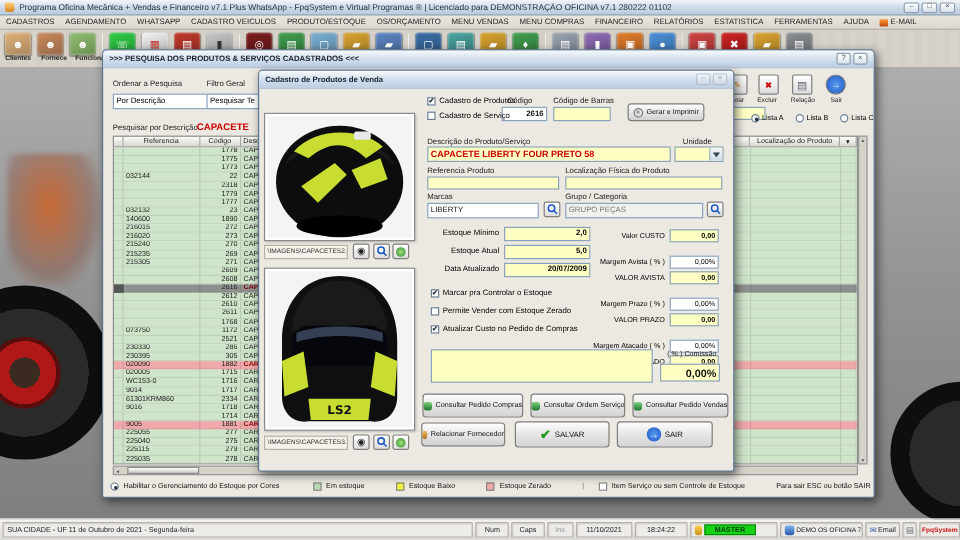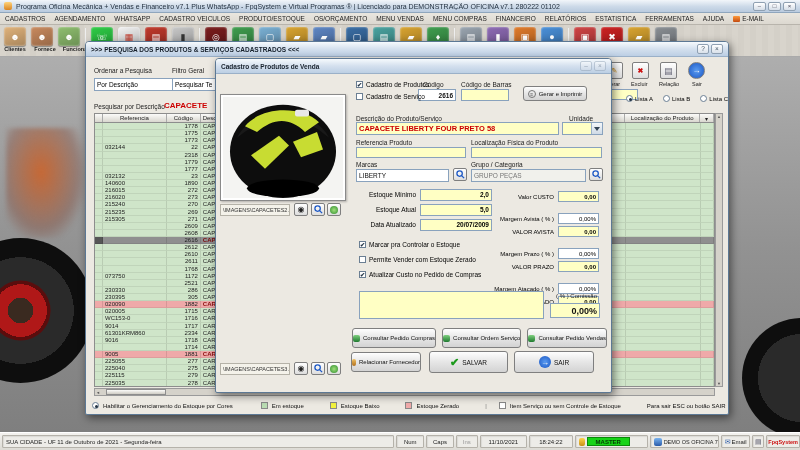--- a/index.html
+++ b/index.html
@@ -610,20 +610,32 @@
     <div class="tbtn" style="left:95px;top:144px">
         <svg width="9" height="9" viewBox="0 0 10 10">
           <circle cx="4" cy="4" r="3" fill="none" stroke="#1a56c4" stroke-width="1.4"></circle>
           <line x1="6.2" y1="6.2" x2="9" y2="9" stroke="#1a56c4" stroke-width="1.4"></line>
         </svg>
       </div>
     <div class="tbtn" style="left:111px;top:144px">
         <span style="width:8px;height:8px;border-radius:50%;background:radial-gradient(#9fe07a,#2e8b2e);display:inline-block"></span>
       </div>
 
+    <div class="imgframe" style="left:4px;top:164px;width:126px;height:136px">
+      <svg viewBox="0 0 120 132" preserveAspectRatio="none">
+        <path d="M60 4 C26 4 12 32 12 58 L12 106 C12 122 24 129 34 127 L86 127 C96 129 108 122 108 106 L108 58 C108 32 94 4 60 4Z" fill="#0f0f0f"></path>
+        <path d="M60 8 C34 8 22 28 20 50 L100 50 C98 28 86 8 60 8Z" fill="#1a1a1a"></path>
+        <rect x="20" y="46" width="80" height="34" rx="15" fill="#05070c"></rect>
+        <path d="M24 52 C42 45 78 45 96 52 L96 60 C76 53 44 53 24 60Z" fill="#46526b" opacity="0.75"></path>
+        <path d="M12 76 L30 68 L34 98 L14 106Z" fill="#c8dc32"></path>
+        <path d="M108 76 L90 68 L86 98 L106 106Z" fill="#c8dc32"></path>
+        <path d="M34 108 L86 108 L84 126 L36 126Z" fill="#c8dc32"></path>
+        <text x="60" y="121" font-size="10" fill="#111" text-anchor="middle" font-weight="bold" font-family="DejaVu Sans, sans-serif">LS2</text>
+      </svg>
+    </div>
     <div class="pathtxt" style="left:4px;top:304px;width:70px;height:12px">\IMAGENS\CAPACETES3.JPG</div>
     <div class="tbtn" style="left:78px;top:303px">
         <span style="color:#222;font-size:8px">◉</span>
       </div>
     <div class="tbtn" style="left:95px;top:303px">
         <svg width="9" height="9" viewBox="0 0 10 10">
           <circle cx="4" cy="4" r="3" fill="none" stroke="#1a56c4" stroke-width="1.4"></circle>
           <line x1="6.2" y1="6.2" x2="9" y2="9" stroke="#1a56c4" stroke-width="1.4"></line>
         </svg>
       </div>

